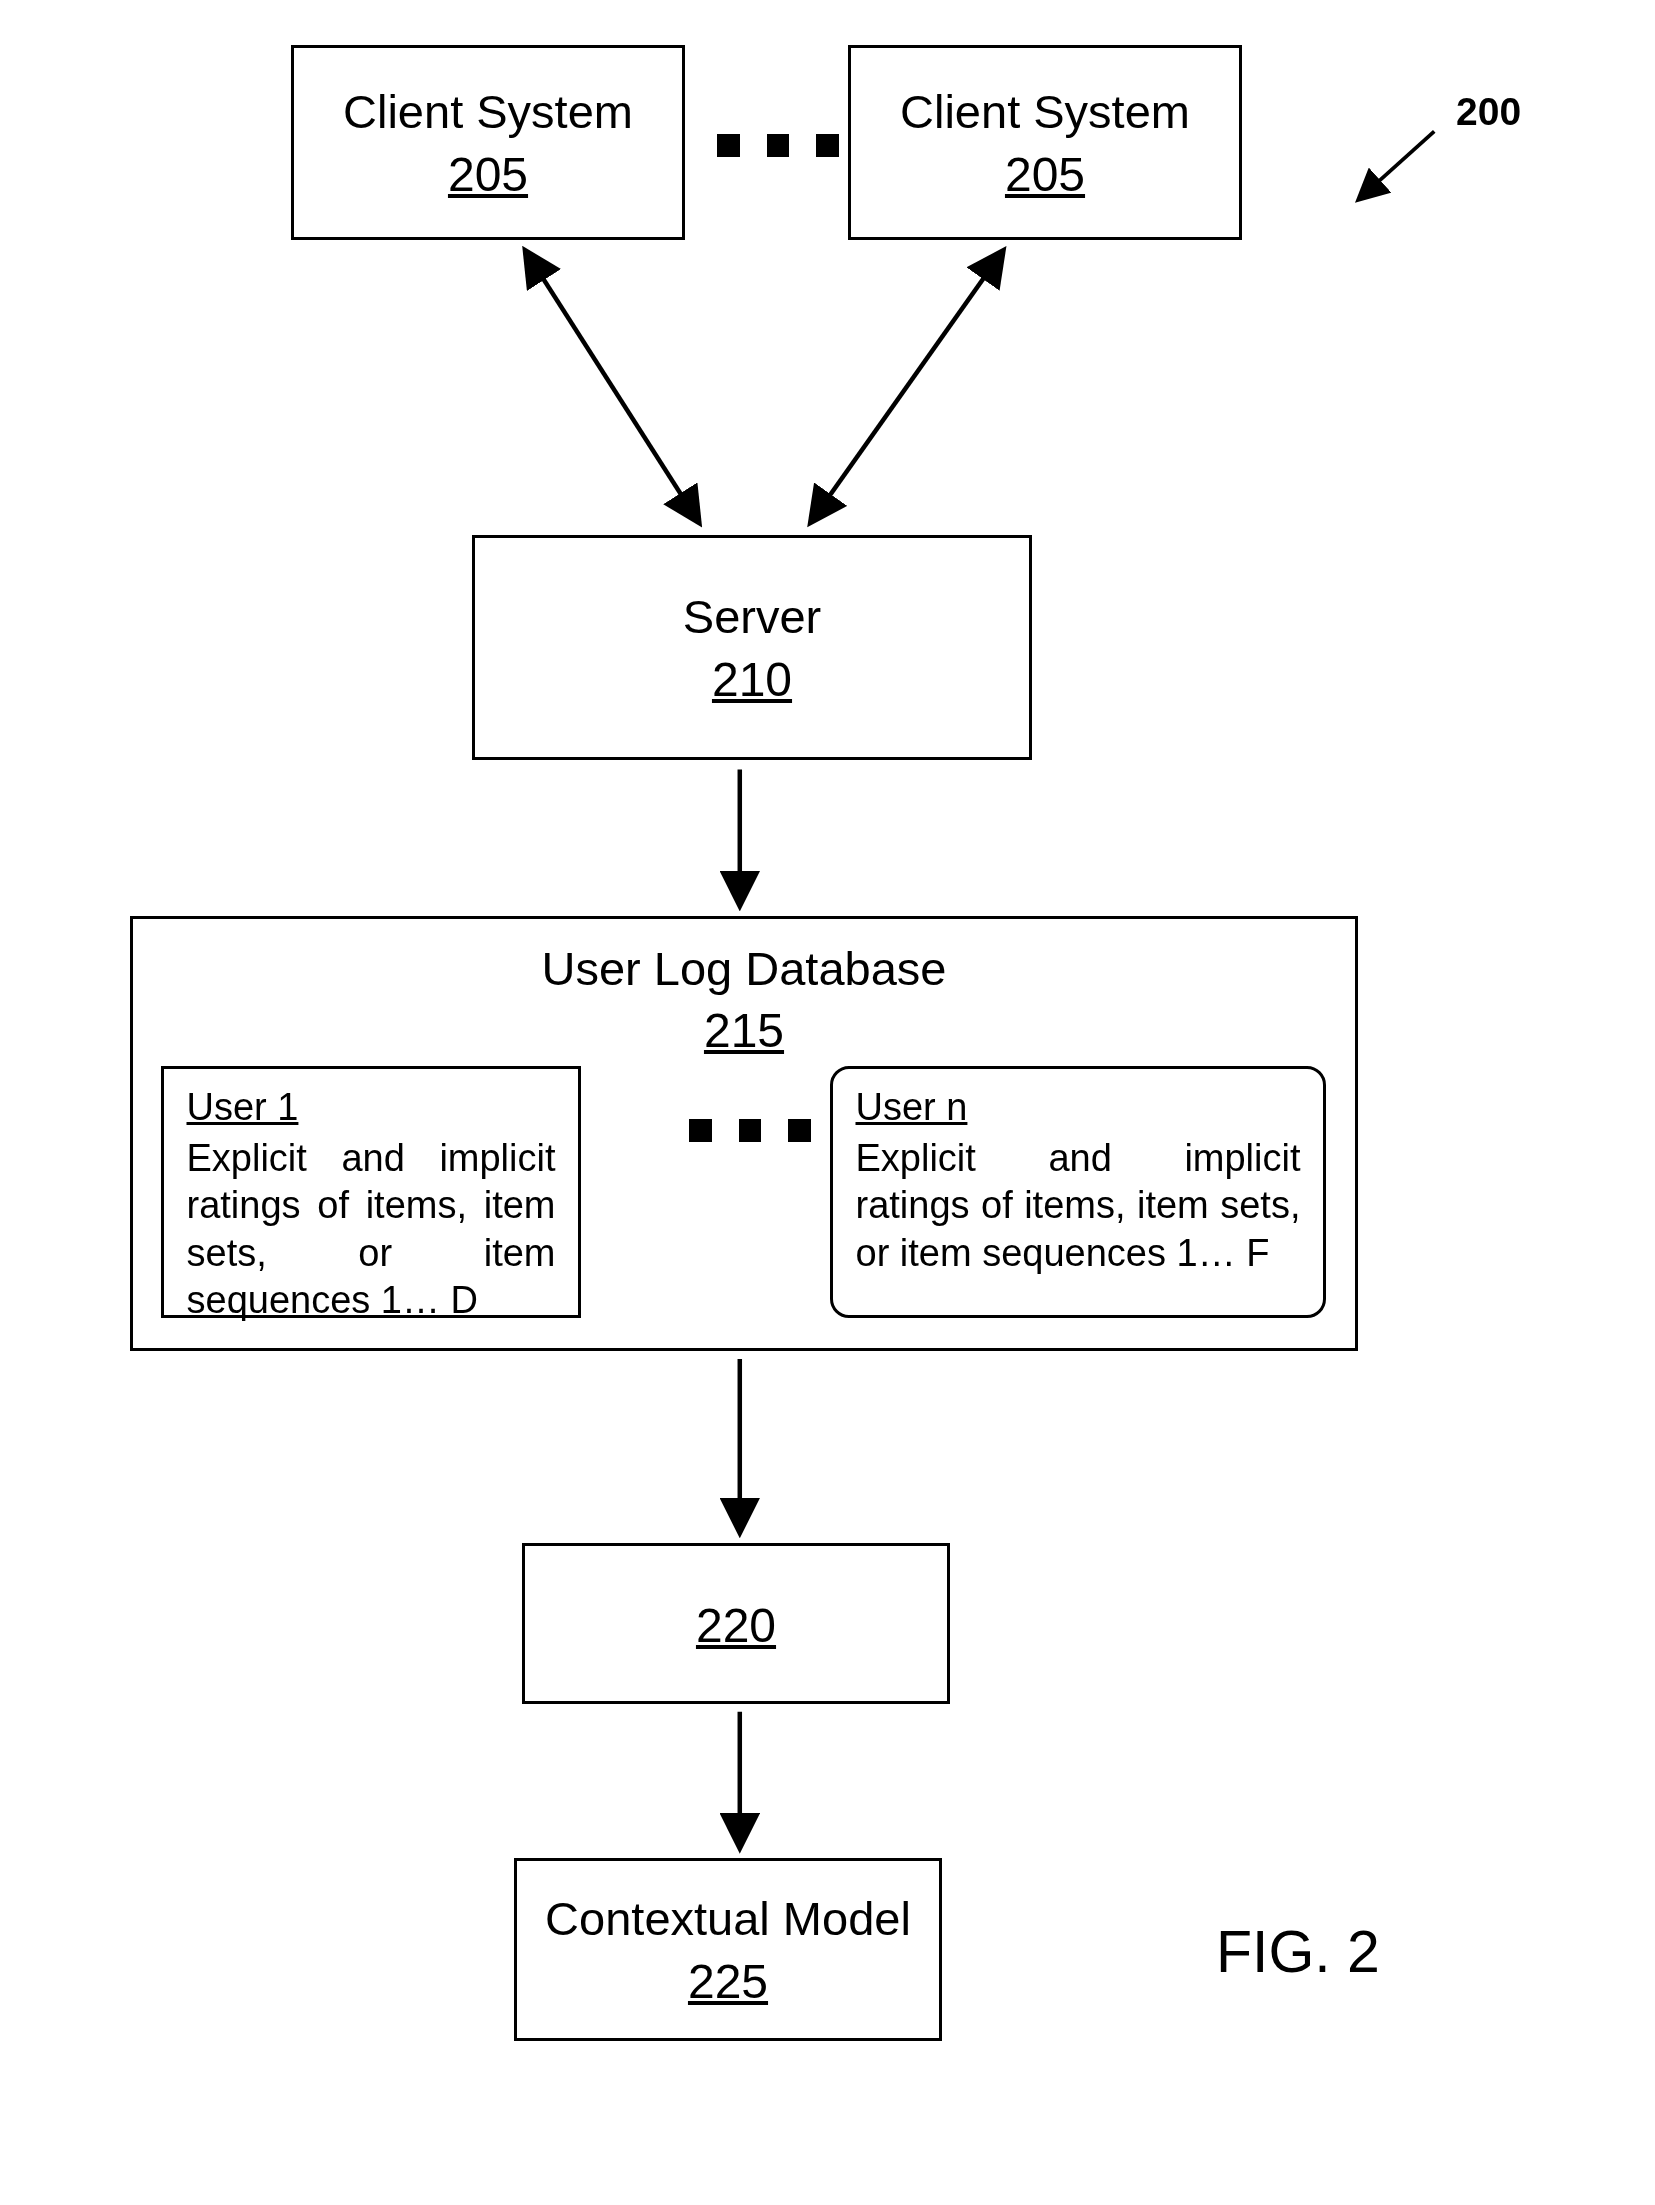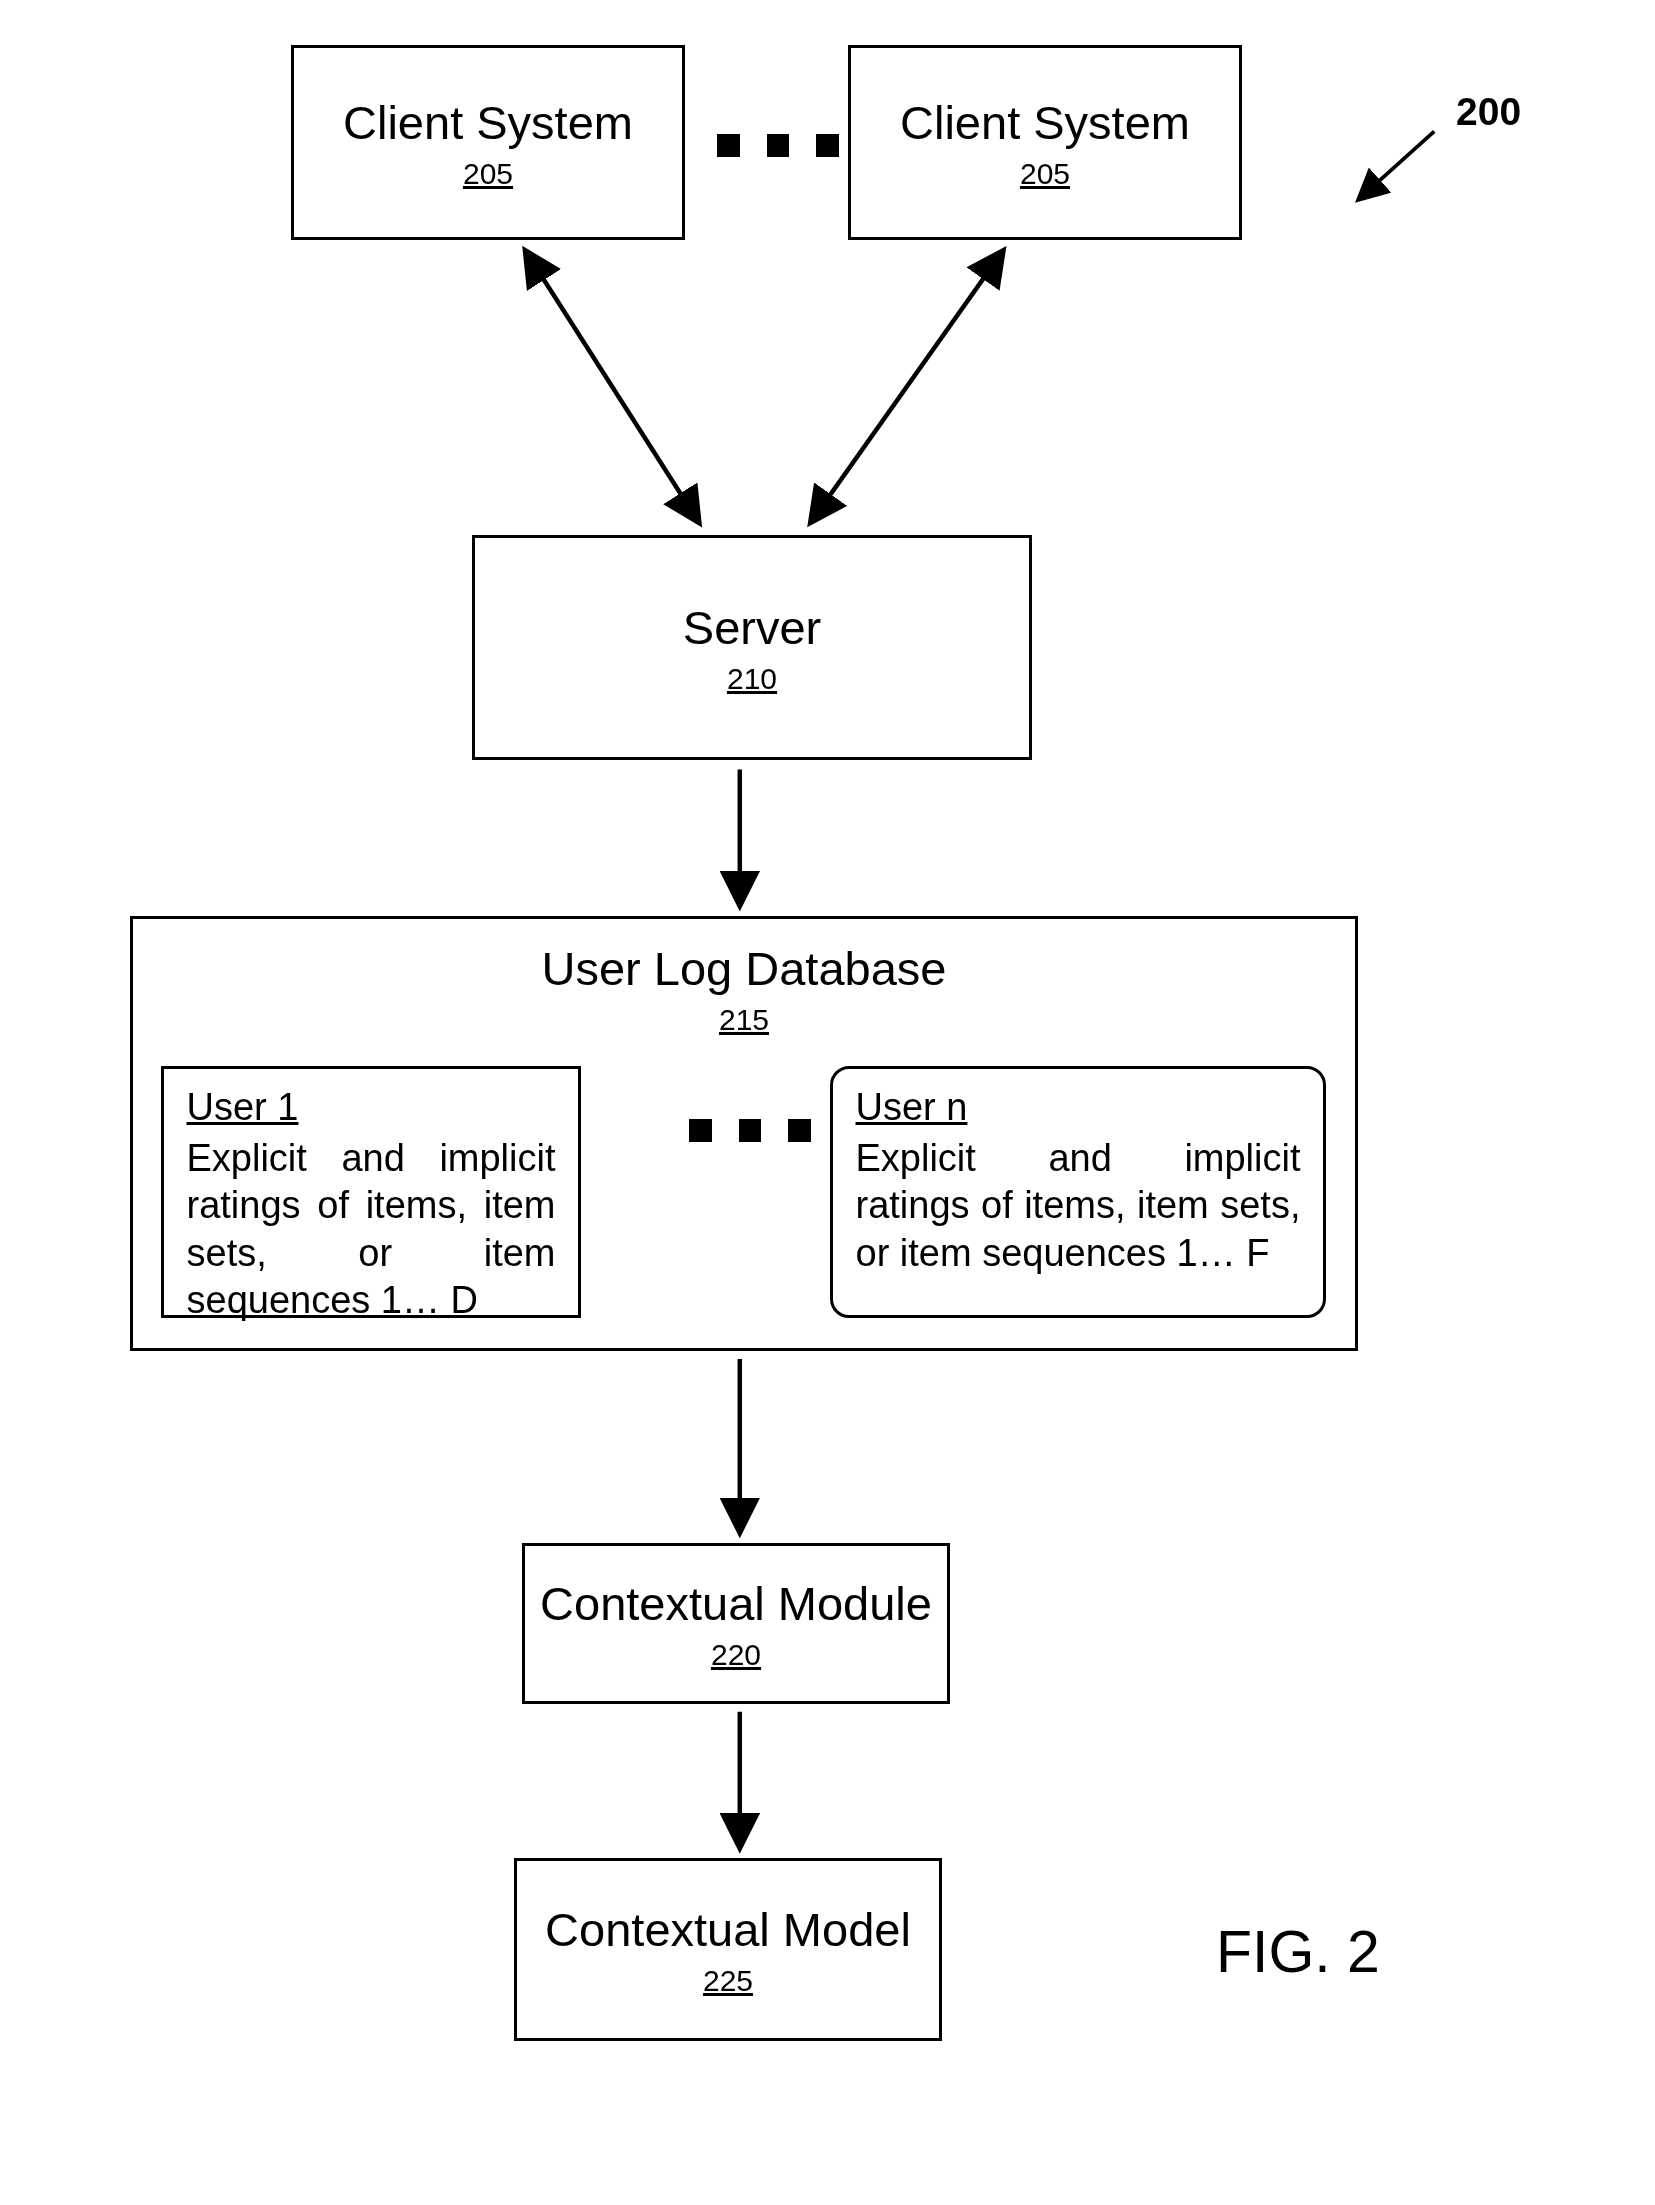--- a/index.html
+++ b/index.html
@@ -15,21 +15,21 @@
       position: absolute;
       border: 3.8px solid #000;
       background: #fff;
       text-align: center;
       display: flex;
       flex-direction: column;
       align-items: center;
       justify-content: center;
     }
     .title { font-size: 47px; line-height: 1.25; }
-    .refnum { font-size: 30px; text-decoration: underline; margin-top: 4.5px; }
+    .refnum { font-size: 48px; text-decoration: underline; margin-top: 4.5px; }
     .inner-box {
       position: absolute;
       border: 3.8px solid #000;
       background: #fff;
       text-align: left;
       padding: 16.5px 22.5px;
     }
     .inner-title { font-size: 38px; text-decoration: underline; margin-bottom: 6px; }
     .inner-body { font-size: 38px; line-height: 1.25; text-align: justify; }
     .dots { position: absolute; display: flex; gap: 27px; }
@@ -77,21 +77,20 @@
   <div class="dot"></div>
   <div class="dot"></div>
 </div>
 
 <div class="inner-box" style="left:830px; top:1066px; width:496px; height:252px;border-radius:19px;">
   <div class="inner-title">User n</div>
   <div class="inner-body">Explicit and implicit ratings of items, item sets, or item sequences 1… F</div>
 </div>
 
 <div class="box" style="left:522px; top:1543px; width:428px; height:161px;">
-  <div class="title">Contextual Module</div>
   <div class="refnum">220</div>
 </div>
 
 <div class="box" style="left:514px; top:1858px; width:428px; height:183px;">
   <div class="title">Contextual Model</div>
   <div class="refnum">225</div>
 </div>
 
 <div class="fig-label" style="left:1216px; top:1918px;">FIG. 2</div>
 

